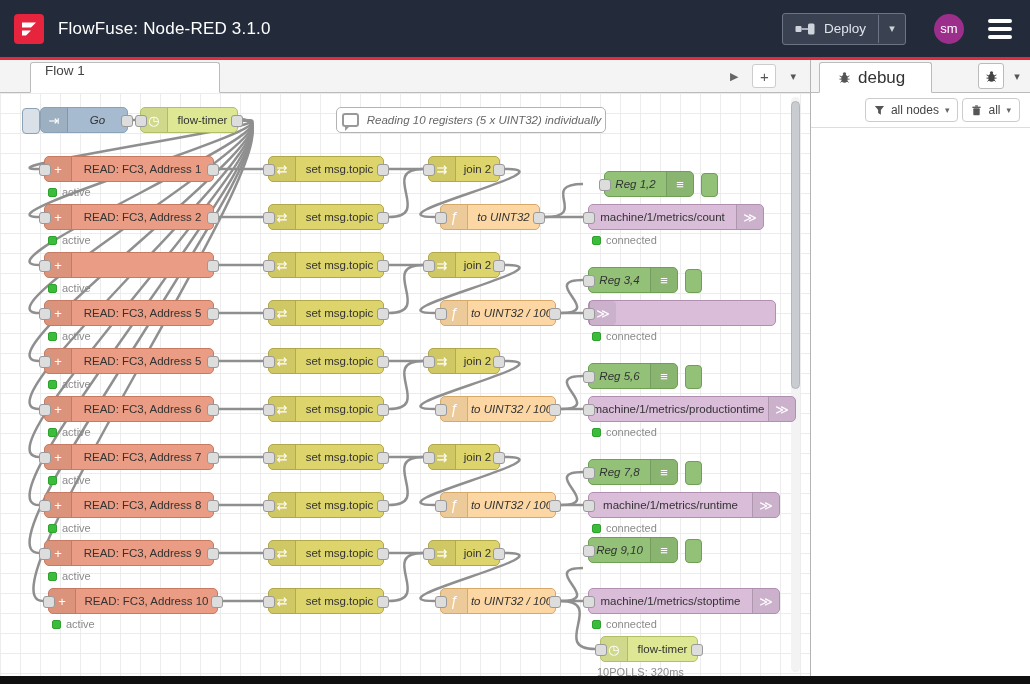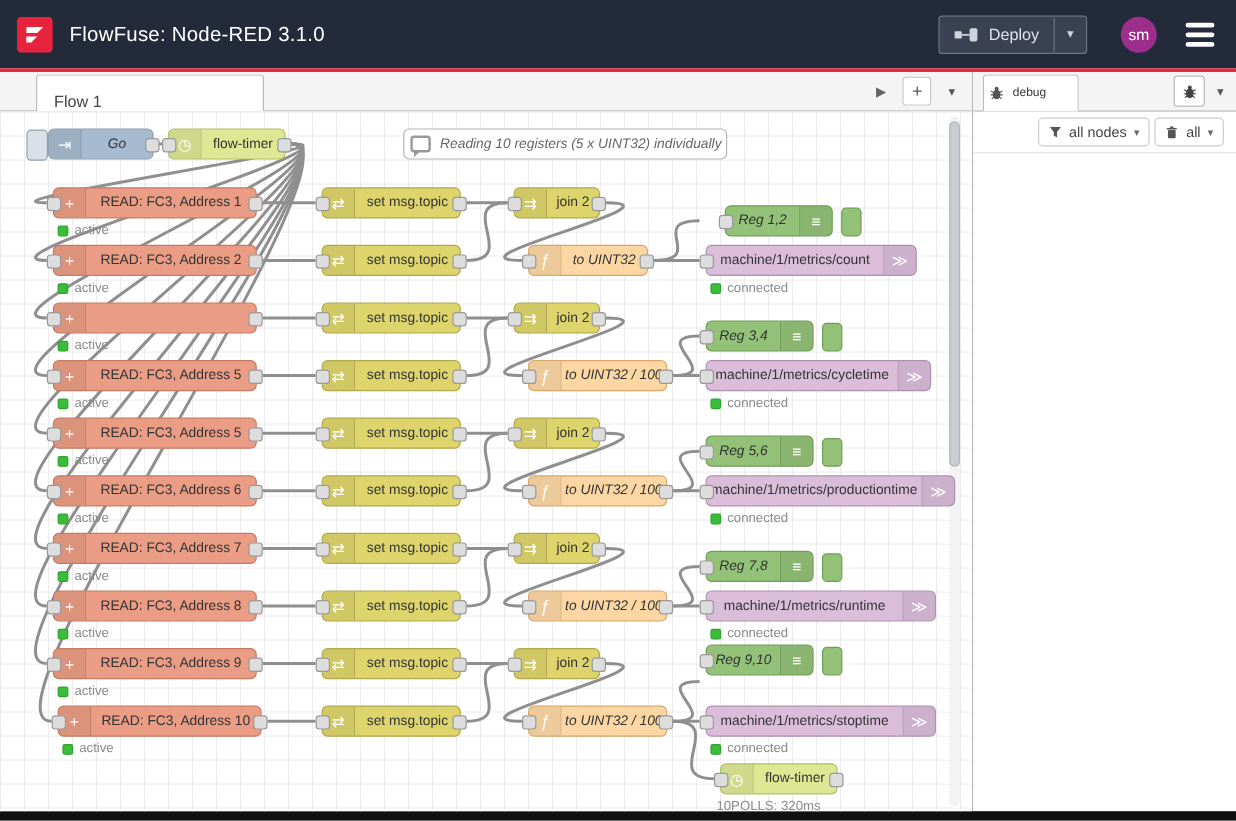--- a/index.html
+++ b/index.html
@@ -13,21 +13,21 @@
   .deploy svg{margin-right:9px}
   .deploy-divider{width:1px;height:28px;background:#6b7385;margin-left:12px}
   .deploy-caret{width:26px;text-align:center;font-size:11px;color:#cfd4dc}
   .avatar{width:30px;height:30px;border-radius:50%;background:#9d2f8c;color:#fff;font-size:13px;display:flex;align-items:center;justify-content:center;margin-left:28px;cursor:pointer}
   .menu{margin-left:24px;display:flex;flex-direction:column;gap:4px;cursor:pointer}
   .menu span{display:block;width:24px;height:4px;background:#fff;border-radius:2px}
   .red-line{height:3px;background:#e32b3e;flex:0 0 auto}
   .main{flex:1;display:flex;min-height:0}
   .workspace{flex:1;display:flex;flex-direction:column;min-width:0}
   .tabbar{height:32px;background:#f4f4f4;border-bottom:1px solid #bbb;display:flex;align-items:flex-end;position:relative;flex:0 0 auto}
-  .flow-tab{margin-left:30px;width:190px;height:31px;background:#fff;border:1px solid #bbb;border-bottom:1px solid #fff;border-radius:3px 3px 0 0;display:flex;align-items:flex-end;padding-left:14px;font-size:13.5px;color:#444;box-sizing:border-box;margin-bottom:-1px;cursor:pointer}
+  .flow-tab{margin-left:30px;width:190px;height:31px;background:#fff;border:1px solid #bbb;border-bottom:1px solid #fff;border-radius:3px 3px 0 0;display:flex;align-items:flex-start;padding-left:14px;font-size:13.5px;color:#444;box-sizing:border-box;margin-bottom:-1px;cursor:pointer}
   .tab-actions{position:absolute;right:14px;top:0;height:32px;display:flex;align-items:center;gap:14px}
   .tab-play{color:#666;font-size:11px;cursor:pointer}
   .tab-add{width:24px;height:24px;border:1px solid #ccc;background:#fff;border-radius:3px;font-size:15px;color:#555;line-height:1;padding:0;cursor:pointer}
   .tab-caret{color:#555;font-size:11px;cursor:pointer}
   .flow-canvas{flex:1;position:relative;overflow:hidden;background:#fff;background-image:linear-gradient(to right,#ececec 1px,transparent 1px),linear-gradient(to bottom,#ececec 1px,transparent 1px);background-size:20px 20px}
   #wires{position:absolute;left:0;top:0}
   .wire{fill:none;stroke:#8f8f8f;stroke-width:2.5px}
   .node{position:absolute;height:26px;border:1px solid;border-radius:5px;display:flex;align-items:stretch;font-size:11.5px;color:#333;box-sizing:border-box;cursor:pointer}
   .node .icon{width:26px;flex:0 0 26px;display:flex;align-items:center;justify-content:center;background:rgba(0,0,0,.06);color:#fff;font-size:13px}
   .node .icon.left{border-right:1px solid rgba(0,0,0,.15);border-radius:4px 0 0 4px}
@@ -51,21 +51,21 @@
   .inject-btn{position:absolute;left:-19px;top:0;width:16px;height:24px;background:#d9e0e7;border:1px solid #8ba1b5;border-radius:4px}
   .debug-toggle{position:absolute;right:-25px;top:1px;width:15px;height:22px;background:#92c177;border:1px solid #6f9e55;border-radius:4px}
   .nstatus{position:absolute;top:29px;left:3px;display:flex;align-items:center;gap:5px;font-size:11px;color:#8a8a8a;white-space:nowrap}
   .nstatus .sq{width:9px;height:9px;background:#3bbd3b;border:1px solid #2da32d;border-radius:2px;box-sizing:border-box}
   .bubble-icon{display:block;width:13px;height:10px;border:2px solid #999;border-radius:3px;position:relative}
   .bubble-icon::after{content:"";position:absolute;left:1px;bottom:-6px;width:0;height:0;border-top:5px solid #999;border-right:5px solid transparent}
   .vtrack{position:absolute;top:4px;bottom:4px;right:10px;width:9px;background:#f3f3f3;border-radius:5px}
   .vthumb{position:absolute;top:8px;right:10px;width:9px;height:288px;background:#c9ccd0;border:1px solid #b2b5b9;border-radius:5px;box-sizing:border-box}
   .sidebar{width:219px;border-left:1px solid #b5b5b5;background:#fff;display:flex;flex-direction:column;flex:0 0 auto}
   .sidebar-tabs{height:32px;background:#f4f4f4;border-bottom:1px solid #bbb;display:flex;align-items:flex-end;position:relative;flex:0 0 auto}
-  .debug-tab{margin-left:8px;height:31px;margin-bottom:-1px;background:#fff;border:1px solid #bbb;border-bottom:1px solid #fff;border-radius:3px 3px 0 0;display:flex;align-items:center;gap:7px;padding:0 26px 0 4px;font-size:10px;color:#333;box-sizing:border-box;cursor:pointer}
+  .debug-tab{margin-left:8px;height:31px;margin-bottom:-1px;background:#fff;border:1px solid #bbb;border-bottom:1px solid #fff;border-radius:3px 3px 0 0;display:flex;align-items:center;gap:7px;padding:0 26px 0 18px;font-size:17px;color:#333;box-sizing:border-box;cursor:pointer}
   .side-actions{position:absolute;right:6px;top:3px;display:flex;align-items:center;gap:6px}
   .bug-btn{width:26px;height:26px;border:1px solid #bbb;background:#fff;border-radius:3px;display:flex;align-items:center;justify-content:center;padding:0;cursor:pointer}
   .side-caret{color:#555;font-size:11px;width:14px;text-align:center;cursor:pointer}
   .filter-row{height:34px;border-bottom:1px solid #ddd;display:flex;align-items:center;justify-content:flex-end;gap:4px;padding:0 10px;background:#fff;flex:0 0 auto}
   .filter-btn{display:flex;align-items:center;gap:6px;border:1px solid #ccc;background:#fff;border-radius:4px;font-size:12px;color:#444;padding:4px 8px;font-family:inherit;cursor:pointer}
   .filter-btn .fcaret{font-size:9px;color:#666}
   .debug-panel{flex:1;background:#fff}
   .bottom-strip{height:8px;background:#101010;flex:0 0 auto}
 </style>
 </head>
@@ -437,21 +437,20 @@
           <div class="node k-mqtt" style="left: 588px; top: 111px; width: 176px;">
             <span class="lbl">machine/1/metrics/count</span>
             <span class="icon right">≫</span>
             <span class="port in"></span>
             <div class="nstatus">
               <span class="sq"></span>
               <span>connected</span>
             </div>
           </div>
           <div class="node k-mqtt" style="left: 588px; top: 207px; width: 188px;">
-            <span class="lbl">machine/1/metrics/cycletime</span>
             <span class="icon right">≫</span>
             <span class="port in"></span>
             <div class="nstatus">
               <span class="sq"></span>
               <span>connected</span>
             </div>
           </div>
           <div class="node k-mqtt" style="left: 588px; top: 303px; width: 208px;">
             <span class="lbl">machine/1/metrics/productiontime</span>
             <span class="icon right">≫</span>

